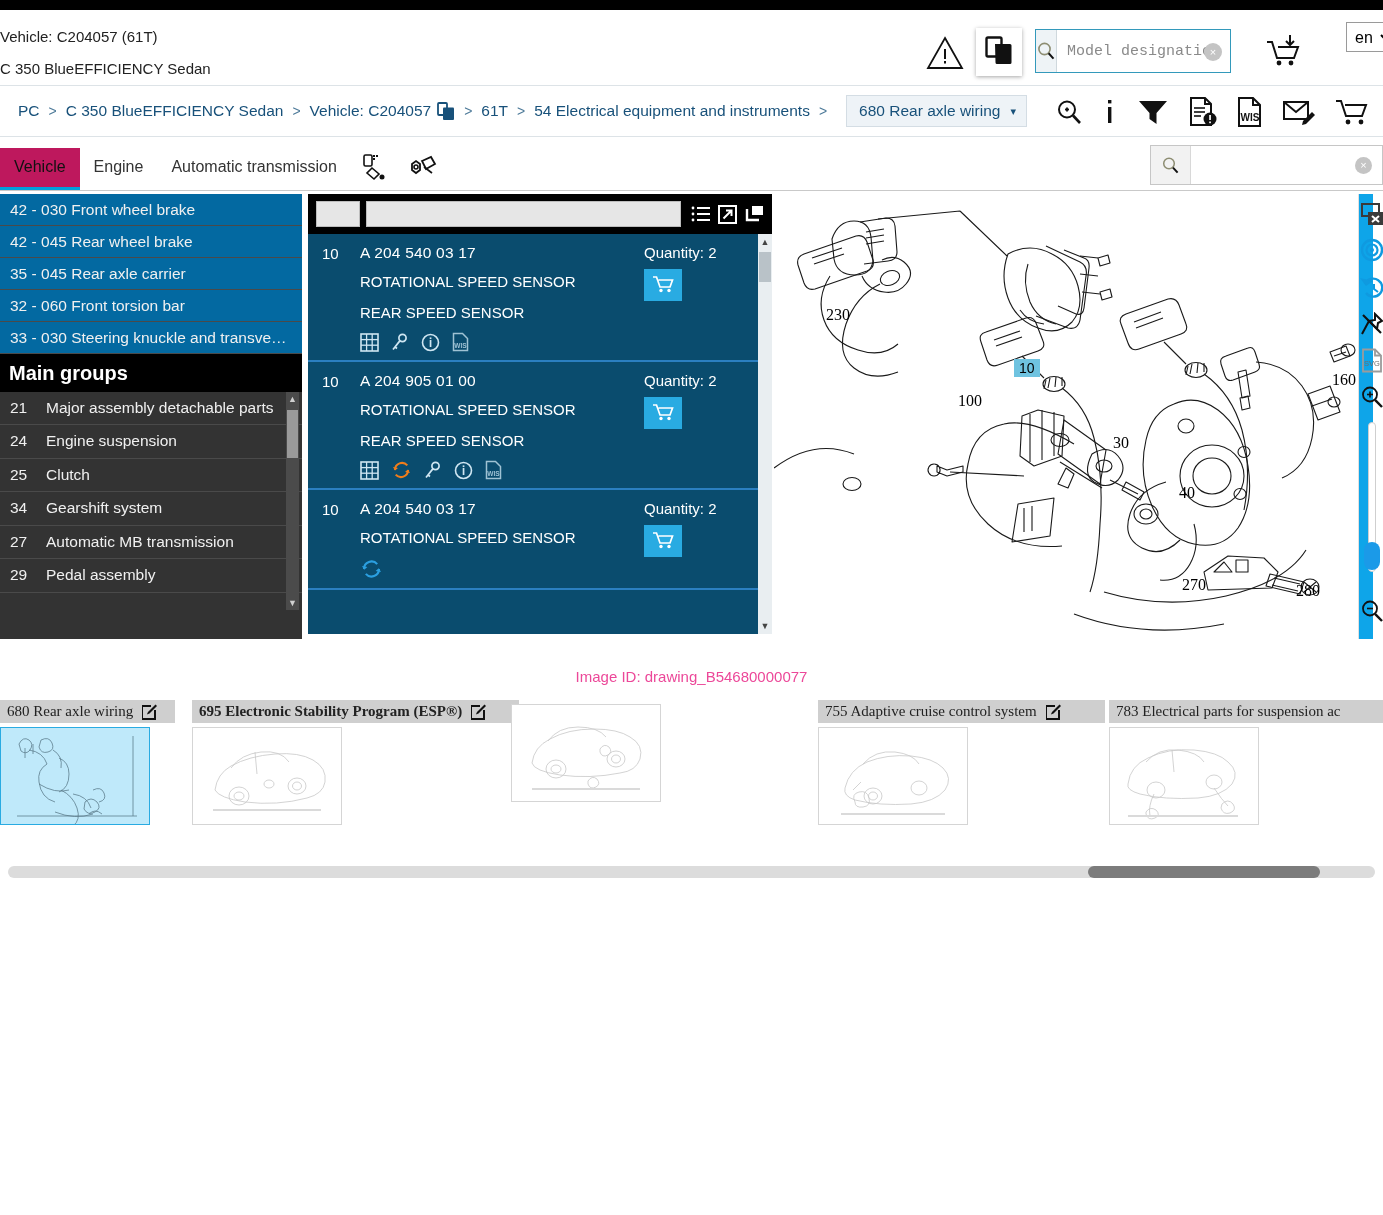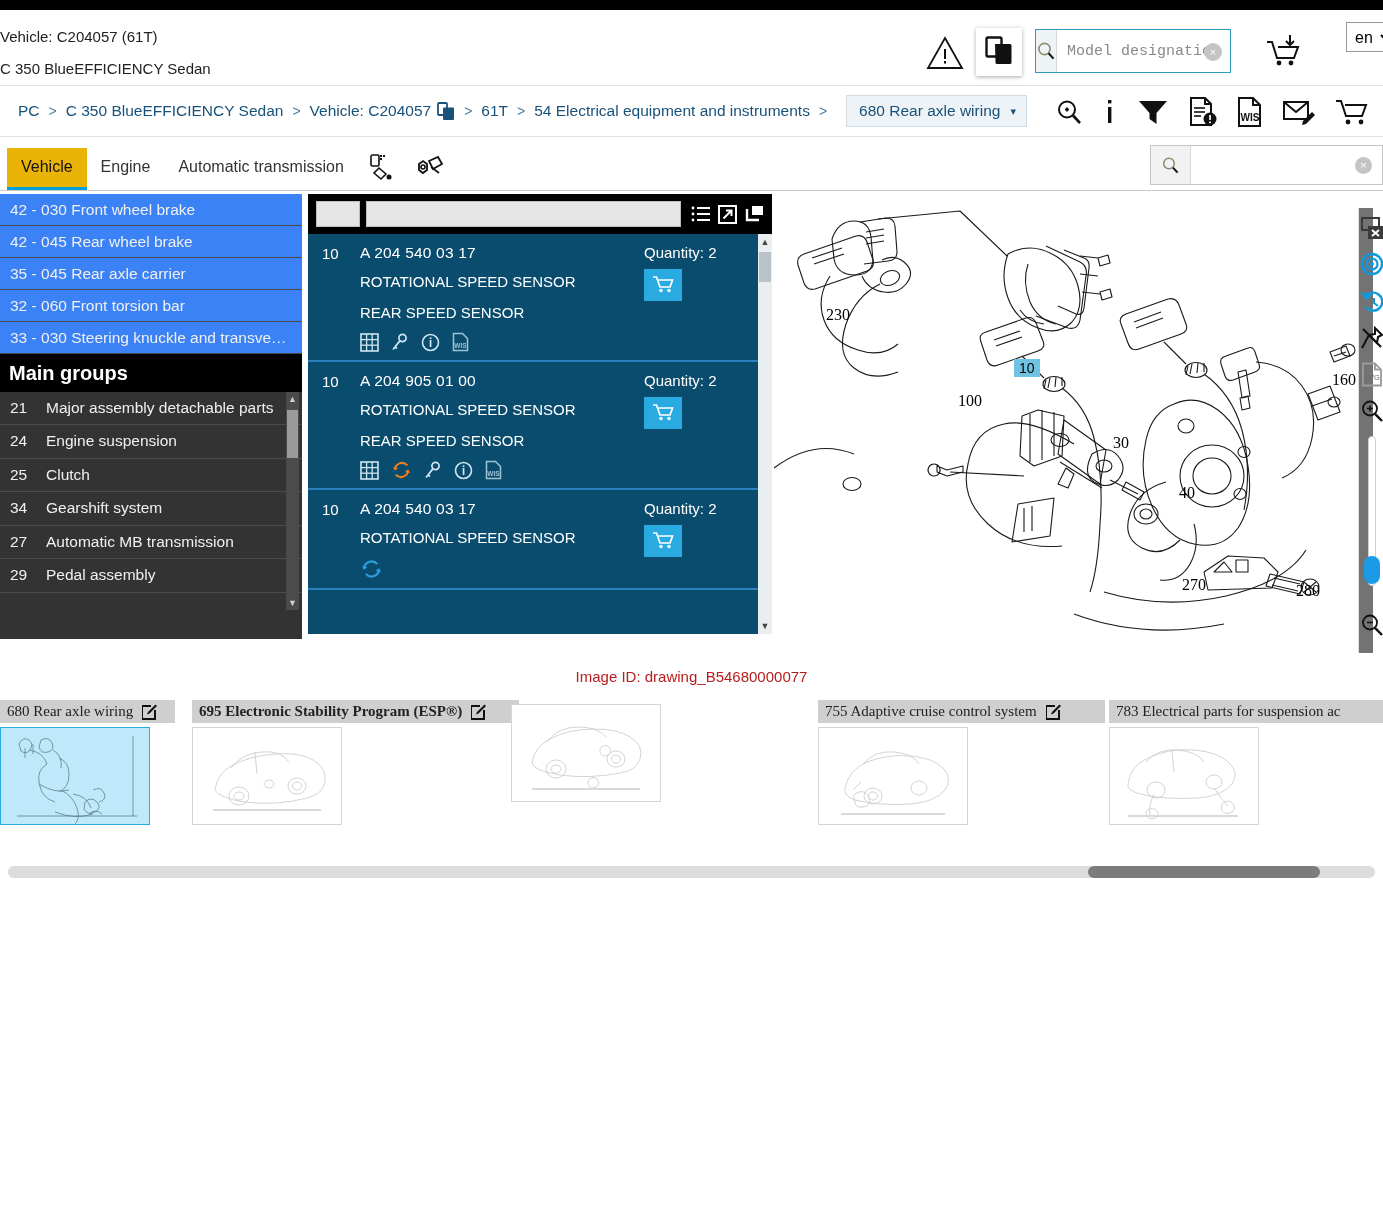--- a/index.html
+++ b/index.html
@@ -72,42 +72,42 @@
   
   .tab-bar {
     position:absolute; left:0; top:139px; width:1383px; height:52px;
     background:#fff; border-bottom:1px solid #c9c9c9;
     display:flex; align-items:flex-end;
   }
   .tab {
     padding:10px 14px 11px 14px; font-size:16px; color:#333; cursor:pointer;
     border-bottom:3px solid transparent;
   }
-  .tab.active { background:#eab308; border-bottom:3px solid #00a0dd; color:#111;margin-left:7px; }
+  .tab.active { background:#be185d; border-bottom:3px solid #00a0dd; color:#111; }
   .tab-icon { padding:6px 8px 8px 8px; cursor:pointer; display:flex; align-items:flex-end; }
   .tab-search {
     position:absolute; right:0px; top:6px; width:233px; height:40px;
     border:1px solid #c6c6c6; background:#fff; display:flex; align-items:stretch;
   }
   .tab-search .sbox { width:45px; background:#f2f2f2; border-right:1px solid #d8d8d8; display:flex; align-items:center; justify-content:center; }
   .tab-search input { flex:1; border:none; outline:none; padding-left:8px; font-family:"Liberation Sans", sans-serif; font-size:14px; }
   .tab-search .clr { position:absolute; right:10px; top:11px; width:17px; height:17px; border-radius:50%; background:#c4c4c4; color:#fff; font-size:11px; line-height:17px; text-align:center; cursor:pointer; }
 
   
   .work { position:absolute; left:0; top:194px; width:1383px; height:445px; }
 
   
   .side { position:absolute; left:0; top:0; width:302px; height:445px; background:#333; color:#fff; }
   .side-head {
     height:40px; background:#000; display:flex; align-items:center;
     padding:0 10px 0 9px; font-size:20px; font-weight:bold;
   }
   .side-head .sp { flex:1; }
   .side-head .hicon { cursor:pointer; margin-left:10px; display:flex; }
-  .top5-list { background:#3b82f6; }
+  .top5-list { background:#0369a1; }
   .top5-item {
     height:32px; display:flex; align-items:center; padding:0 10px;
     border-bottom:1px solid #4a4a4a; font-size:15.5px; cursor:pointer; color:#f0f0f0;
   }
   .mg-head {
     height:38px; background:#000; display:flex; align-items:center;
     padding:0 9px; font-size:20px; font-weight:bold;
   }
   .mg-scroll { position:relative; height:218px; overflow:hidden; background:#333; }
   .mg-item {
@@ -147,26 +147,26 @@
   .parts-sb .au, .parts-sb .ad { height:16px; display:flex; align-items:center; justify-content:center; font-size:9px; color:#444; cursor:pointer; }
   .parts-sb .ad { position:absolute; bottom:0; left:0; right:0; }
   .parts-sb .th { position:absolute; left:1px; right:1px; top:18px; height:30px; background:#b9c2c8; cursor:pointer; }
 
   
   .diagram { position:absolute; left:774px; top:0; width:584px; height:445px; background:#fff; overflow:hidden; }
   .callout { position:absolute; font-size:16px; color:#000000; font-family:"Liberation Serif", serif; }
   .callout.hl { background:#6fc3e0; padding:1px 5px; color:#000; font-family:"Liberation Sans", sans-serif; font-size:14px; }
 
   
-  .vtools { position:absolute; left:1358px; top:14px; width:15px; height:445px; background:#737373; border-left:1px solid #e0e0e0; }
+  .vtools { position:absolute; left:1358px; top:0; width:15px; height:445px; background:#0ea5e9; border-left:1px solid #e0e0e0; }
   .vt { width:25px; display:flex; align-items:center; justify-content:center; cursor:pointer; }
   .zoom-track { position:absolute; left:9px; top:228px; width:8px; height:150px; background:#fff; border:1px solid #cfcfcf; border-radius:4px; }
   .zoom-knob { position:absolute; left:5px; top:348px; width:16px; height:28px; background:#1b9ae8; border-radius:8px; cursor:pointer; }
 
-  .imgid { position:absolute; left:0; top:668px; width:1383px; text-align:center; font-size:15px; color:#b91c1c; }
+  .imgid { position:absolute; left:0; top:668px; width:1383px; text-align:center; font-size:15px; color:#ec4899; }
 
   
   .thumbs { position:absolute; left:0; top:700px; width:1383px; height:135px; }
   .thumb-col { position:absolute; top:0; }
   .thumb-label {
     height:23px; background:#cfcfcf; display:flex; align-items:center;
     padding:0 7px; font-size:15px; color:#222; white-space:nowrap; cursor:pointer;
     font-family:"Liberation Serif", serif;
   }
   .thumb-label .ed { margin-left:8px; display:flex; cursor:pointer; }

